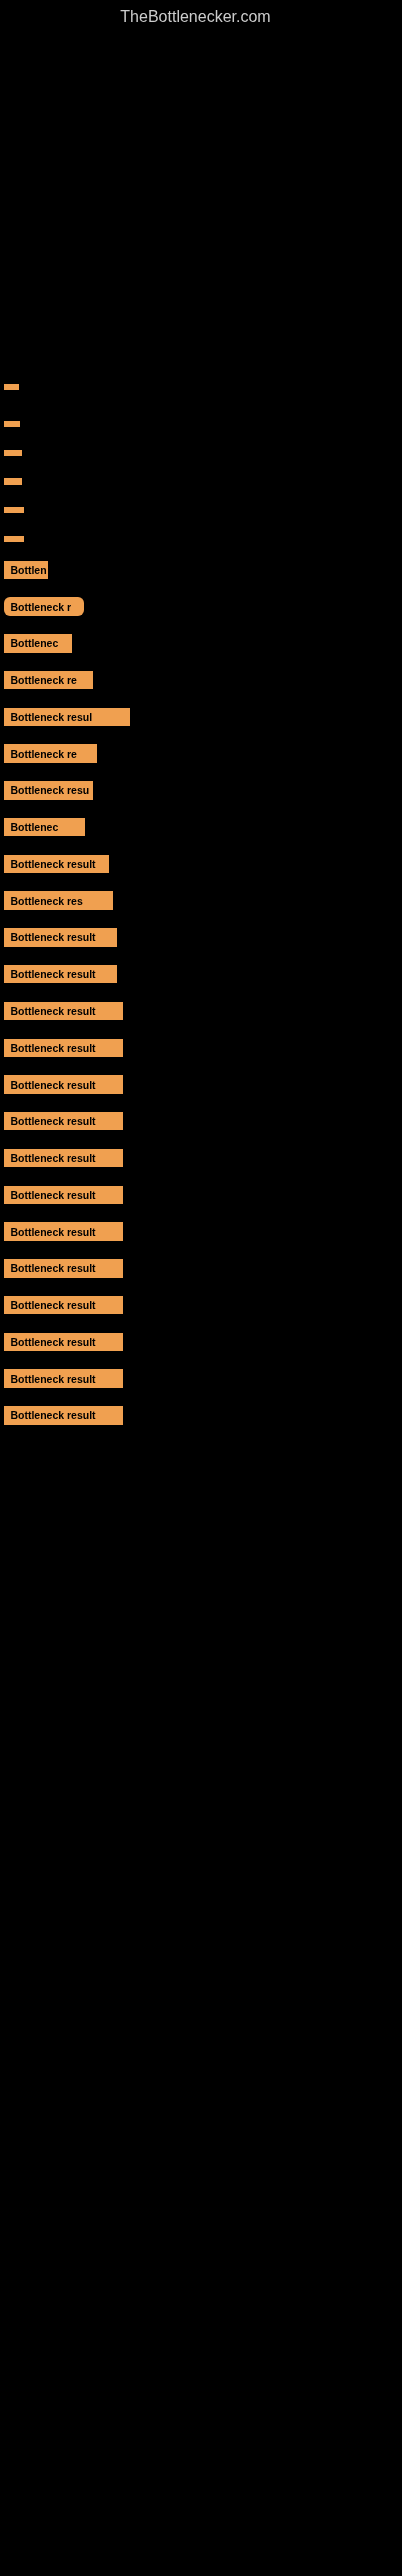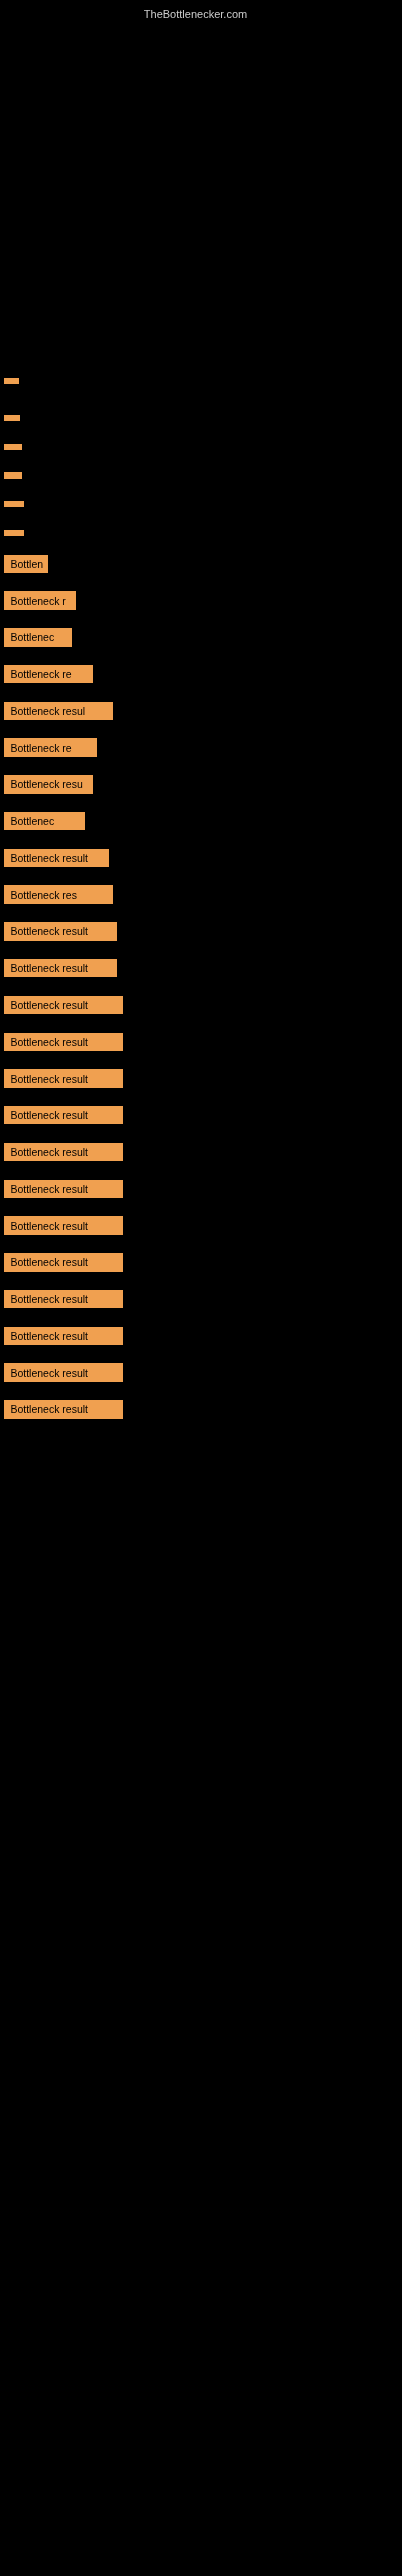--- a/index.html
+++ b/index.html
@@ -11,59 +11,59 @@
     body {
       background-color: #000000;
       width: 403px;
       min-height: 2576px;
       font-family: Arial, sans-serif;
       position: relative;
     }
 
     .site-title {
       color: #cccccc;
-      font-size: 11px;
+      font-size: 16px;
       text-align: center;
       padding: 8px 12px 4px 0;
       font-weight: normal;
     }
 
     .content-area {
       padding: 8px 0 8px 4px;
     }
 
     .bottleneck-item {
       margin-bottom: 6.4px;
       display: flex;
       align-items: center;
     }
 
     .bottleneck-label {
       background-color: #f0a050;
       color: #000000;
       font-size: 10.5px;
-      font-weight: normal;
+      font-weight: bold;
       padding: 3.2px 6.4px;
       display: inline-block;
       white-space: nowrap;
       overflow: hidden;
     }
 
     
     .item-1  .bottleneck-label { width: 14.5px; }
     .item-2  .bottleneck-label { width: 16px; }
     .item-3  .bottleneck-label { width: 17.7px; }
     .item-4  .bottleneck-label { width: 17.7px; }
     .item-5  .bottleneck-label { width: 20px; }
     .item-6  .bottleneck-label { width: 20px; }
     .item-7  .bottleneck-label { width: 44px; }
-    .item-8  .bottleneck-label { width: 72px; }
+    .item-8  .bottleneck-label { width: 80px; border-radius: 6px; }
     .item-9  .bottleneck-label { width: 68px; }
     .item-10 .bottleneck-label { width: 89px; }
-    .item-11 .bottleneck-label { width: 109px; }
+    .item-11 .bottleneck-label { width: 126px; }
     .item-12 .bottleneck-label { width: 93px; }
     .item-13 .bottleneck-label { width: 89px; }
     .item-14 .bottleneck-label { width: 81px; }
     .item-15 .bottleneck-label { width: 105px; }
     .item-16 .bottleneck-label { width: 109px; }
     .item-17 .bottleneck-label { width: 113px; }
     .item-18 .bottleneck-label { width: 113px; }
     .item-19 .bottleneck-label { width: 119px; }
     .item-20 .bottleneck-label { width: 119px; }
     .item-21 .bottleneck-label { width: 119px; }

